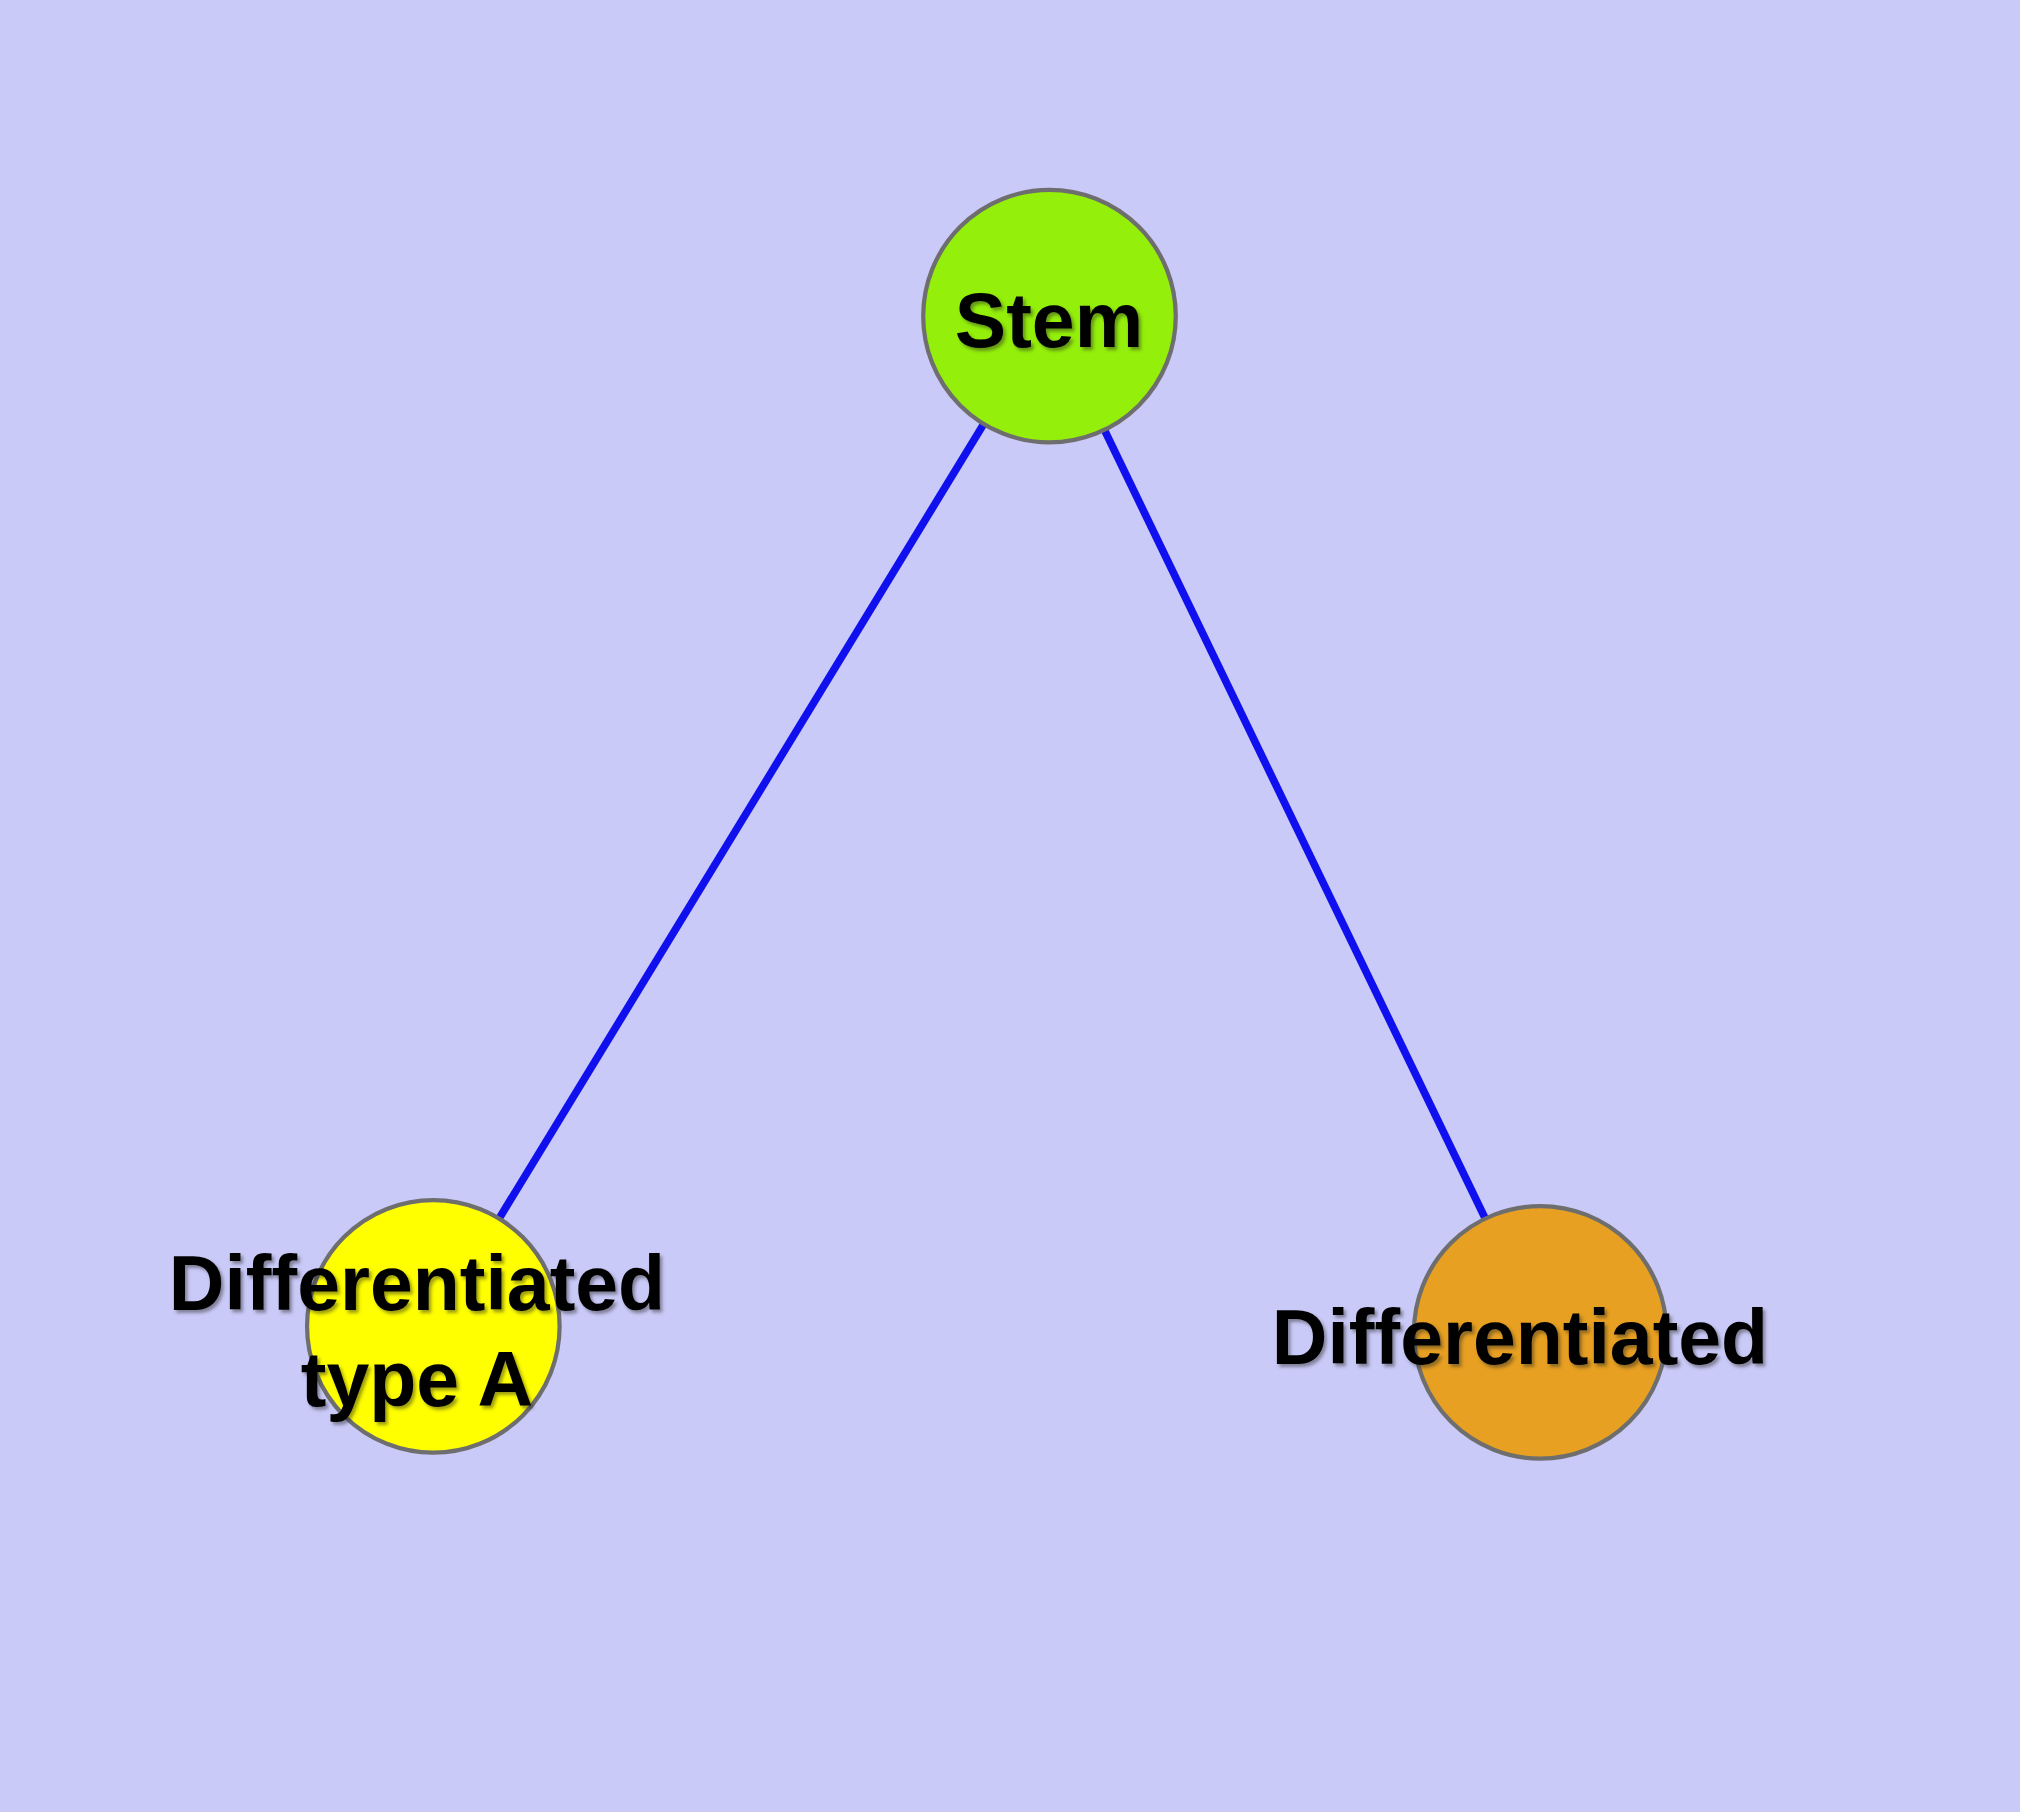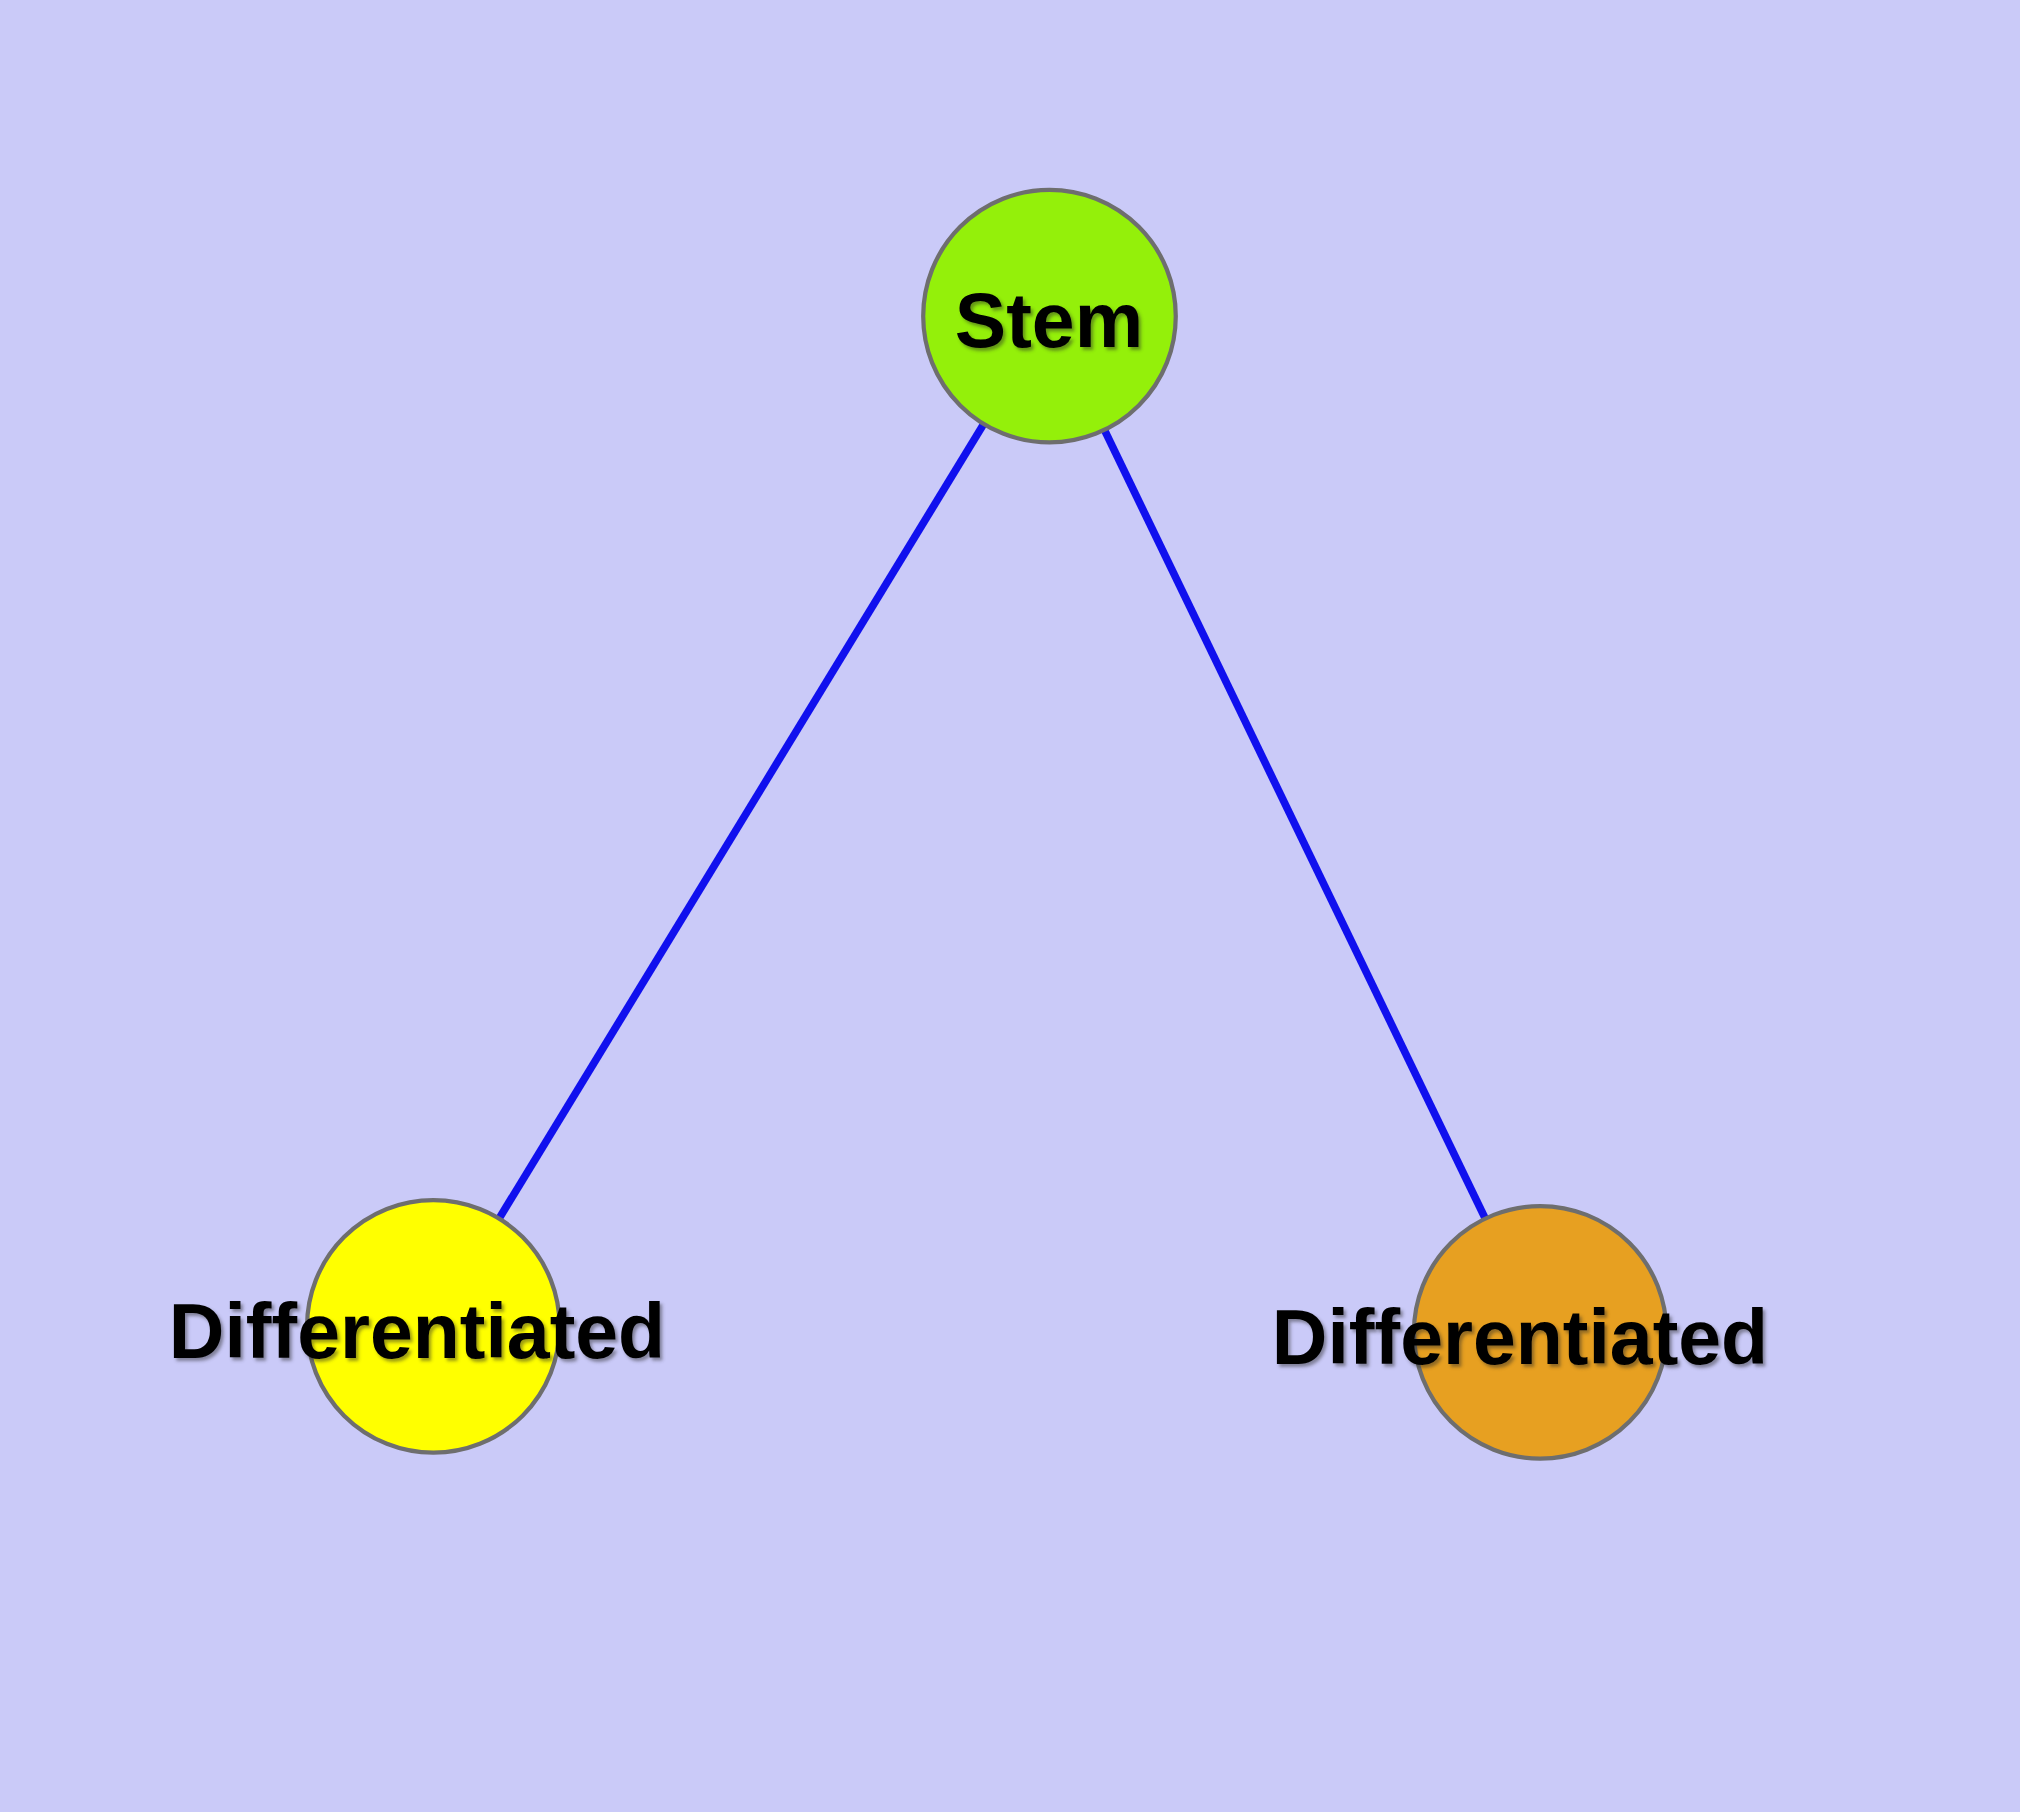--- a/index.html
+++ b/index.html
@@ -64,20 +64,21 @@
 
     <circle cx="1817" cy="1572" r="149" class="node-circle" fill="#E7A021"></circle>
   </svg>
 
   <div class="node-label" style="left: 1049px; top: 320px;">
     <span>Stem</span>
   </div>
 
   <div class="node-label" style="left: 417px; top: 1331px;">
     <span>Differentiated</span>
+    <span>type A</span>
   </div>
 
   <div class="node-label" style="left: 1520px; top: 1337px;">
     <span>Differentiated</span>
   </div>
 
 </div>
 
 
 </body></html>

